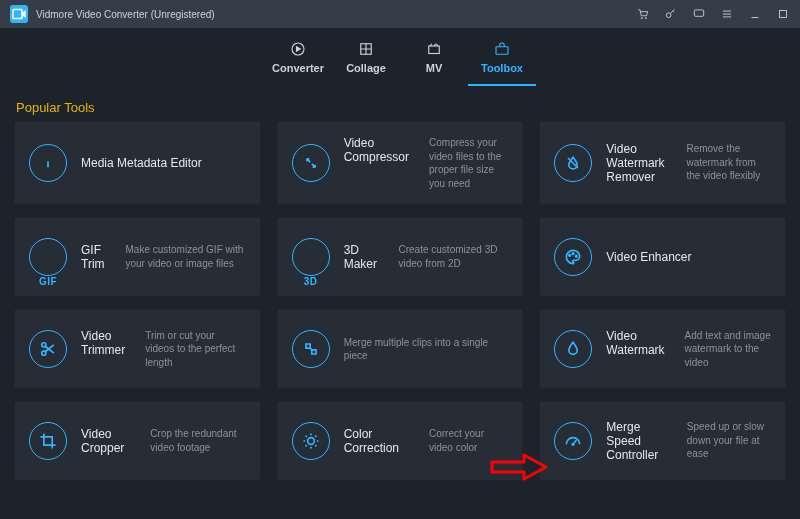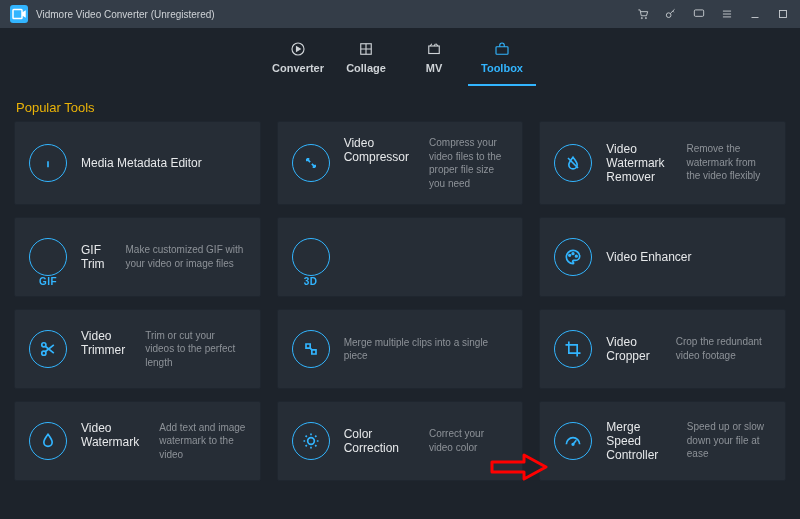--- a/index.html
+++ b/index.html
@@ -257,20 +257,24 @@
     <div class="textcol">
       <div class="ctitle">GIF Trim</div>
       <div class="cdesc">Make customized GIF with your video or image files</div>
     </div>
   </div>
 
   <div class="card">
     <div class="iconwrap">
       <span class="giftxt">3D</span>
     </div>
+    <div class="textcol">
+      <div class="ctitle">3D Maker</div>
+      <div class="cdesc">Create customized 3D video from 2D</div>
+    </div>
   </div>
 
   <div class="card">
     <div class="iconwrap">
       <svg viewBox="0 0 24 24" fill="none" stroke="#32b5ff" stroke-width="2">
             <path d="M12 4a8 8 0 1 0 0 16c1 0 1-1 0-2s0-2 1-2h2a5 5 0 0 0 5-5c0-4-4-7-8-7z"></path>
             <circle cx="8" cy="10" r="1" fill="#32b5ff"></circle>
             <circle cx="12" cy="8" r="1" fill="#32b5ff"></circle>
             <circle cx="16" cy="11" r="1" fill="#32b5ff"></circle>
           </svg>
@@ -302,38 +306,38 @@
           </svg>
     </div>
     <div class="textcol">
       <div class="cdesc">Merge multiple clips into a single piece</div>
     </div>
   </div>
 
   <div class="card">
     <div class="iconwrap">
       <svg viewBox="0 0 24 24" fill="none" stroke="#32b5ff" stroke-width="2">
+            <path d="M12 4c3 4 5 6.5 5 9.5a5 5 0 0 1-10 0c0-3 2-5.5 5-9.5z"></path>
+          </svg>
+    </div>
+    <div class="textcol">
+      <div class="ctitle">Video Watermark</div>
+      <div class="cdesc">Add text and image watermark to the video</div>
+    </div>
+  </div>
+
+  <div class="card">
+    <div class="iconwrap">
+      <svg viewBox="0 0 24 24" fill="none" stroke="#32b5ff" stroke-width="2">
             <path d="M7 3v14h14M3 7h14v14"></path>
           </svg>
     </div>
     <div class="textcol">
       <div class="ctitle">Video Cropper</div>
       <div class="cdesc">Crop the redundant video footage</div>
-    </div>
-  </div>
-
-  <div class="card">
-    <div class="iconwrap">
-      <svg viewBox="0 0 24 24" fill="none" stroke="#32b5ff" stroke-width="2">
-            <path d="M12 4c3 4 5 6.5 5 9.5a5 5 0 0 1-10 0c0-3 2-5.5 5-9.5z"></path>
-          </svg>
-    </div>
-    <div class="textcol">
-      <div class="ctitle">Video Watermark</div>
-      <div class="cdesc">Add text and image watermark to the video</div>
     </div>
   </div>
 
   <div class="card">
     <div class="iconwrap">
       <svg viewBox="0 0 24 24" fill="none" stroke="#32b5ff" stroke-width="2">
             <circle cx="12" cy="12" r="4"></circle>
             <path d="M12 3v2M12 19v2M3 12h2M19 12h2M5.5 5.5l1.5 1.5M17 17l1.5 1.5M5.5 18.5L7 17M17 7l1.5-1.5"></path>
           </svg>
     </div>

